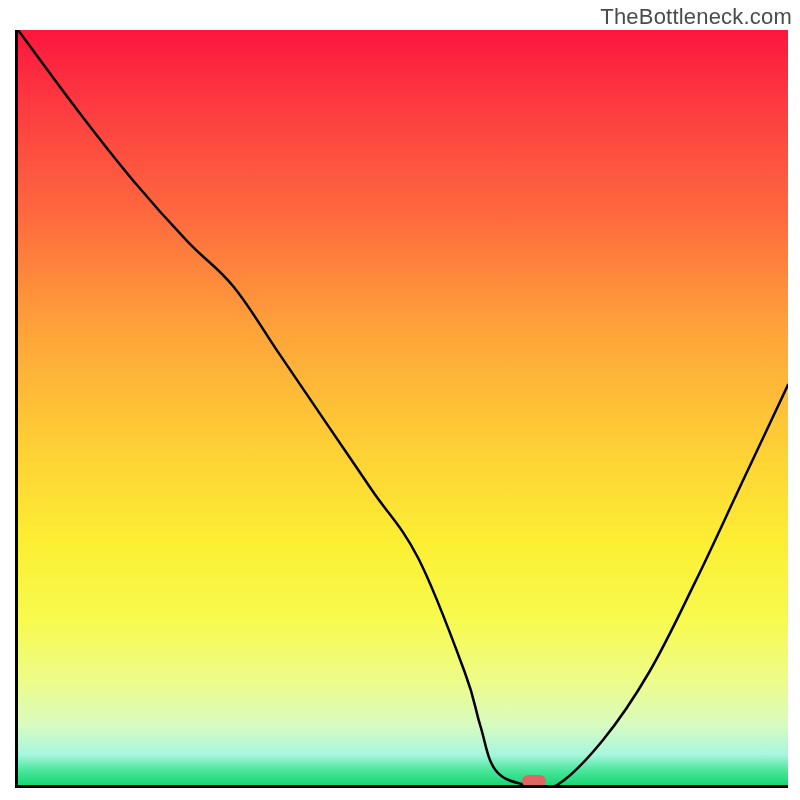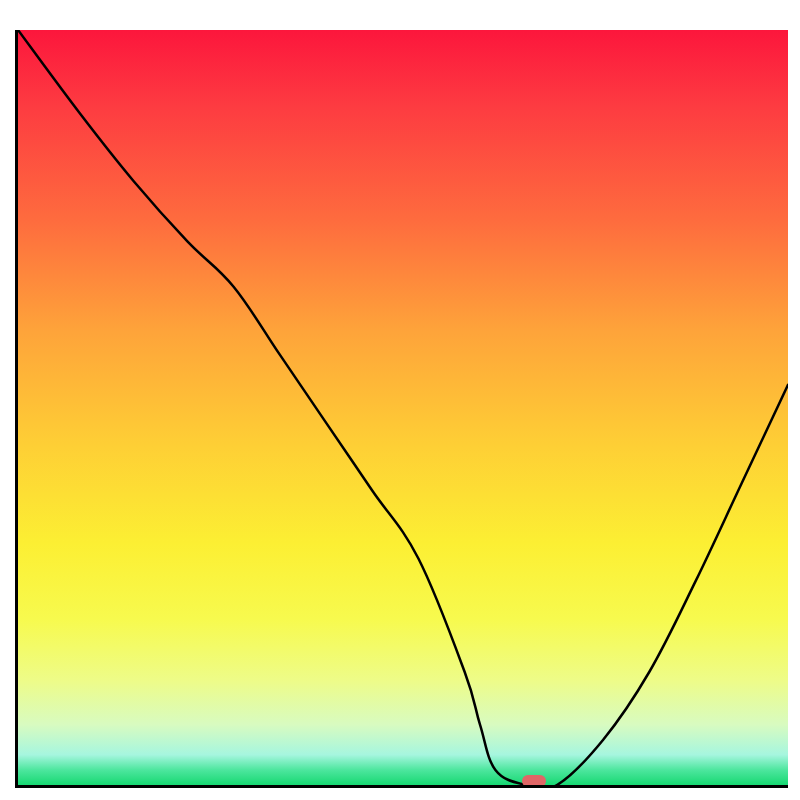--- a/index.html
+++ b/index.html
@@ -67,20 +67,21 @@
     border-radius: 6px;
     background: #e06666;
     transform: translate(-50%, -50%);
   }
 </style>
 </head>
 <body>
 
 <div class="container">
 
+  <div class="watermark">TheBottleneck.com</div>
 
   <div class="chart-frame">
     <div class="gradient"></div>
 
     <svg class="curve-svg" viewBox="0 0 770 755" preserveAspectRatio="none">
       <path fill="none" stroke="#000000" stroke-width="2.5" stroke-linecap="round" stroke-linejoin="round" d="M 0 0 C 11.088 14.948999999999991, 40.81 55.869999999999955, 61.6 83.04999999999995 C 82.39 110.22999999999996, 96.096 127.89699999999999, 115.5 151 C 134.904 174.103, 151.382 192.37399999999997, 169.4 211.39999999999998 C 187.418 230.426, 198.96800000000002 236.31499999999997, 215.60000000000002 256.7 C 232.23200000000003 277.085, 245.168 300.18800000000005, 261.8 324.65000000000003 C 278.432 349.112, 291.368 368.13800000000003, 308 392.6 C 324.632 417.062, 337.568 436.088, 354.2 460.55 C 370.832 485.012, 383.76800000000003 495.884, 400.40000000000003 528.5 C 417.03200000000004 561.116, 435.51199999999994 611.852, 446.59999999999997 641.75 C 457.688 671.648, 456.456 676.933, 462 694.6 C 467.544 712.267, 469.08399999999995 729.028, 477.4 739.9 C 485.716 750.7719999999999, 497.112 752.282, 508.20000000000005 755 C 519.288 757.718, 525.14 763.154, 539 755 C 552.86 746.846, 568.5680000000001 730.085, 585.2 709.7 C 601.832 689.315, 614.768 670.289, 631.4 641.75 C 648.0319999999999 613.211, 660.9680000000001 585.125, 677.6 551.15 C 694.232 517.175, 707.168 488.334, 723.8 453 C 740.4319999999999 417.666, 761.684 372.517, 770 354.84999999999997"></path>
     </svg>
 
     <div class="marker" style="left: 515.9px; top: 751.225px;"></div>
   </div>

